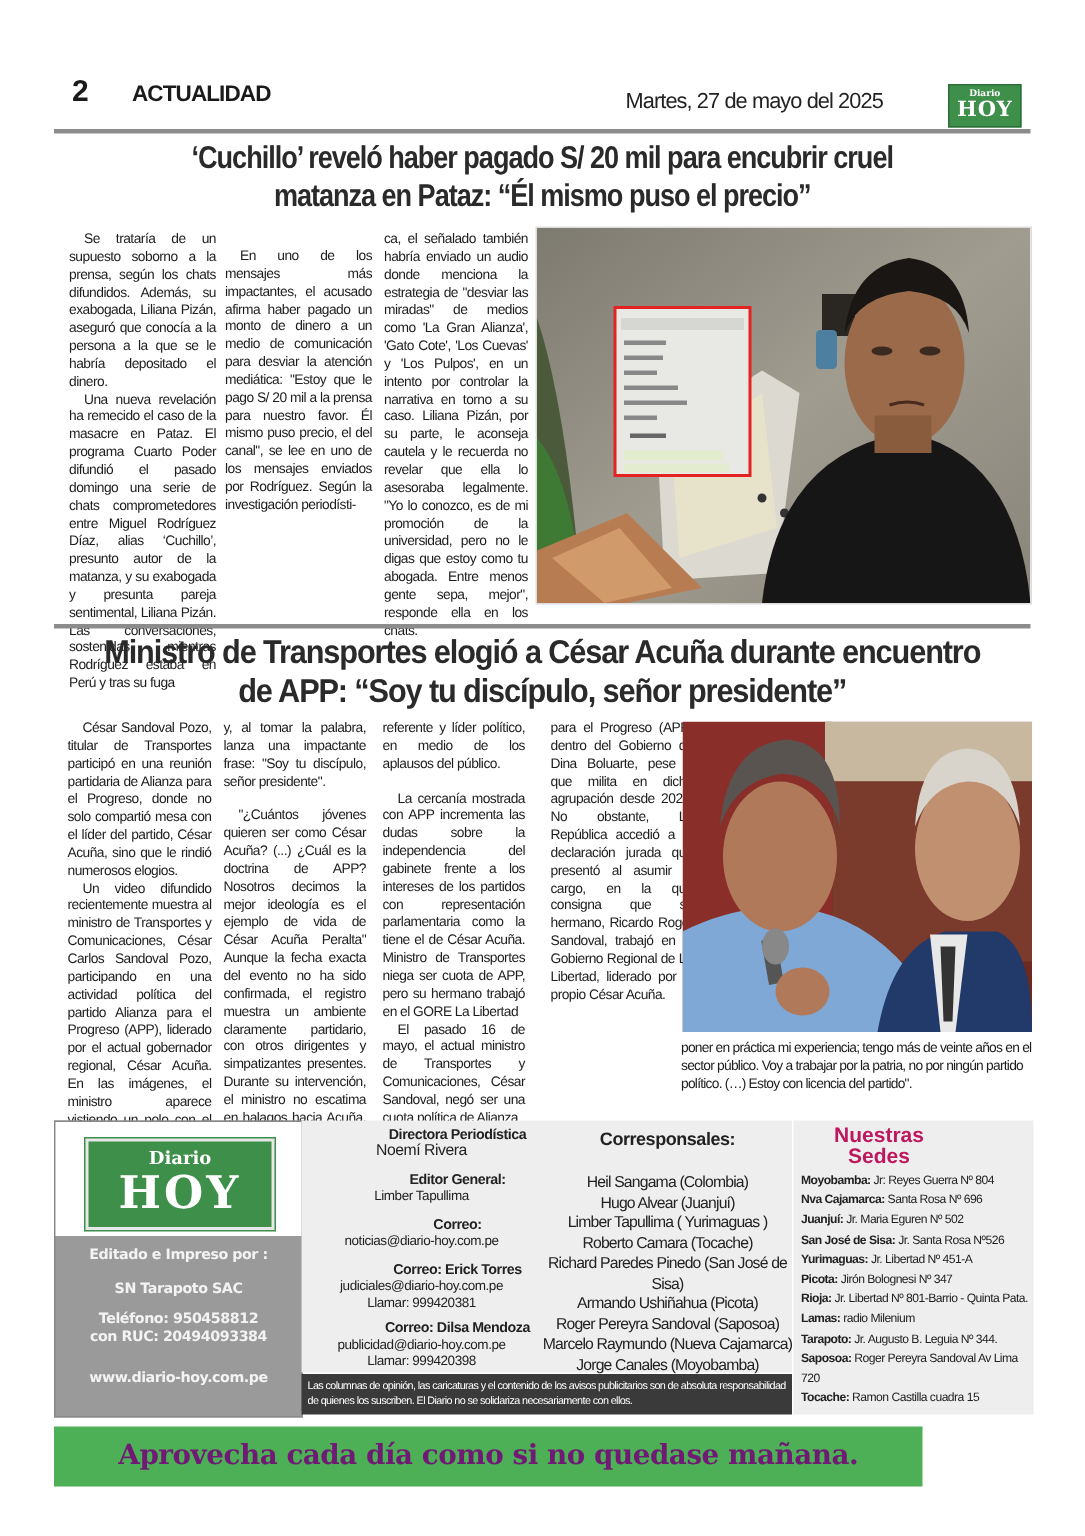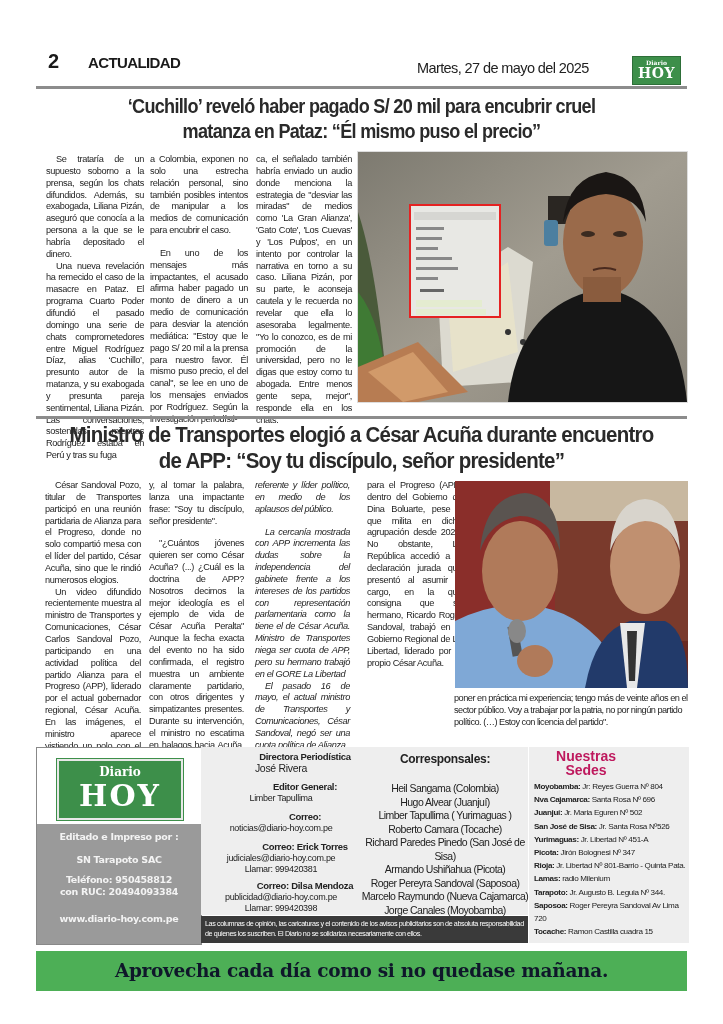--- a/index.html
+++ b/index.html
@@ -20,21 +20,21 @@
   .h2 { top:422px; font-size:22px; line-height:26px; transform:scaleX(0.93); transform-origin:center top; }
   .col { font-size:9.2px; line-height:11.85px; text-align:justify; color:#1d1d1d; letter-spacing:-0.35px; hyphens:manual; }
   .col p { margin:0; text-indent:10px; }
   .col p.noind { text-indent:0; }
   .col p.gap { margin-top:11px; }
   .c1 { left:46px; top:154px; width:98px; }
   .c2 { left:150px; top:154px; width:98px; }
   .c3 { left:256px; top:154px; width:96px; }
   .c4 { left:45px; top:480px; width:96px; }
   .c5 { left:149px; top:480px; width:95px; }
-  .c6 { left:255px; top:480px; width:95px;font-style:italic; }
+  .c6 { left:255px; top:480px; width:95px; }
   .c7 { left:367px; top:480px; width:95px; }
   .c8 { left:454px; top:693px; width:234px; text-align:left; letter-spacing:-0.5px; }
   .photo1 { left:357px; top:151px; width:329px; height:250px; overflow:hidden; border:1px solid #ddd; }
   .photo2 { left:455px; top:481px; width:233px; height:207px; overflow:hidden; }
   
   .fbox-logo { left:36px; top:747px; width:164px; height:196px; border:1px solid #888; background:#9a9a9a; }
   .fbox-logo .top { position:absolute; left:0; top:0; width:164px; height:76px; background:#fff; }
   .biglogo { position:absolute; left:20px; top:11px; width:122px; height:57px; background:#3d8f4a; border:2px solid #e8e8e8; box-shadow:0 0 0 1px #3d8f4a; color:#fff; text-align:center; font-family:"DejaVu Serif", serif; font-weight:bold; }
   .biglogo .d { display:block; font-size:12px; line-height:14px; margin-top:4px; }
   .biglogo .h { display:block; font-size:30px; line-height:34px; letter-spacing:2px; }
@@ -42,21 +42,21 @@
   .fbox-mid { left:201px; top:747px; width:327px; height:168px; background:#eeeeee; }
   .fbox-right { left:529px; top:747px; width:160px; height:196px; background:#eeeeee; }
   .disclaimer { left:201px; top:916px; width:327px; height:27px; background:#3a3a3a; color:#fff; font-size:7.2px; line-height:9.5px; padding:3px 4px; box-sizing:border-box; letter-spacing:-0.4px; }
   .staff { left:201px; width:160px; text-align:center; font-size:9px; line-height:11px; color:#222; letter-spacing:-0.3px; }
   .staff b { font-size:9.5px;padding-left:48px; }
   .corr-title { left:362px; top:752px; width:166px; text-align:center; font-weight:bold; font-size:12px; color:#222; letter-spacing:-0.3px; }
   .corr-list { left:355px; top:782px; width:180px; text-align:center; font-size:10.5px; line-height:13.5px; color:#222; letter-spacing:-0.55px; }
   .sedes-title { left:506px; top:749px; width:160px; text-align:center; font-weight:bold; font-size:14px; line-height:14px; color:#be185d; }
   .sedes-list { left:534px; top:780px; width:155px; font-size:8.1px; line-height:13.2px; color:#222; letter-spacing:-0.35px; }
   .sedes-list b { font-weight:bold; }
-  .banner { left:36px; top:951px; width:651px; height:40px; background:#4daf56; color:#0f172a; text-align:center; font-family:"DejaVu Serif", serif; font-weight:bold; font-size:18.5px; line-height:40px; letter-spacing:-0.3px; }
+  .banner { left:36px; top:951px; width:579px; height:40px; background:#4daf56; color:#701a75; text-align:center; font-family:"DejaVu Serif", serif; font-weight:bold; font-size:18.5px; line-height:40px; letter-spacing:-0.3px; }
 </style>
 </head>
 <body>
 
 <div class="abs pagenum">2</div>
 <div class="abs section">ACTUALIDAD</div>
 <div class="abs date">Martes, 27 de mayo del 2025</div>
 <div class="abs logo-small">
   <span class="d">Diario</span>
   <span class="h">HOY</span>
@@ -66,21 +66,20 @@
 <div class="abs headline h1">
   <div>‘Cuchillo’ reveló haber pagado S/ 20 mil para encubrir cruel</div>
   <div>matanza en Pataz: “Él mismo puso el precio”</div>
 </div>
 
 <div class="abs col c1">
   <p>Se trataría de un supuesto soborno a la prensa, según los chats difundidos. Además, su exabogada, Liliana Pizán, aseguró que conocía a la persona a la que se le habría depositado el dinero.</p>
   <p>Una nueva revelación ha remecido el caso de la masacre en Pataz. El programa Cuarto Poder difundió el pasado domingo una serie de chats comprometedores entre Miguel Rodríguez Díaz, alias ‘Cuchillo’, presunto autor de la matanza, y su exabogada y presunta pareja sentimental, Liliana Pizán. Las conversaciones, sostenidas mientras Rodríguez estaba en Perú y tras su fuga</p>
 </div>
 <div class="abs col c2">
-  <p class="noind">a Colombia, exponen no solo una estrecha relación personal, sino también posibles intentos de manipular a los medios de comunicación para encubrir el caso.</p>
   <p class="gap">En uno de los mensajes más impactantes, el acusado afirma haber pagado un monto de dinero a un medio de comunicación para desviar la atención mediática: "Estoy que le pago S/ 20 mil a la prensa para nuestro favor. Él mismo puso precio, el del canal", se lee en uno de los mensajes enviados por Rodríguez. Según la investigación periodísti-</p>
 </div>
 <div class="abs col c3">
   <p class="noind">ca, el señalado también habría enviado un audio donde menciona la estrategia de "desviar las miradas" de medios como 'La Gran Alianza', 'Gato Cote', 'Los Cuevas' y 'Los Pulpos', en un intento por controlar la narrativa en torno a su caso. Liliana Pizán, por su parte, le aconseja cautela y le recuerda no revelar que ella lo asesoraba legalmente. "Yo lo conozco, es de mi promoción de la universidad, pero no le digas que estoy como tu abogada. Entre menos gente sepa, mejor", responde ella en los chats.</p>
 </div>
 
 <div class="abs photo1">
   <svg width="329" height="250" viewBox="0 0 329 250">
     <defs>
       <linearGradient id="hill" x1="0" y1="0" x2="1" y2="1">
@@ -187,21 +186,21 @@
   <div class="fl-text" style="top:83px;">Editado e Impreso por :</div>
   <div class="fl-text" style="top:106px;">SN Tarapoto SAC</div>
   <div class="fl-text" style="top:118px;margin-top:20px;">con RUC: 20494093384</div>
   <div class="fl-text" style="top:126px;">Teléfono: 950458812</div>
   <div class="fl-text" style="top:165px;">www.diario-hoy.com.pe</div>
 </div>
 
 <div class="abs fbox-mid"></div>
 <div class="abs staff" style="top:751px;">
   <b>Directora Periodística</b><br>
-  <span style="font-size:10.5px;">José Rivera</span>
+  <span style="font-size:10.5px;">Noemí Rivera</span>
 </div>
 <div class="abs staff" style="top:781px;">
   <b>Editor General:</b><br>
   <span>Limber Tapullima</span>
 </div>
 <div class="abs staff" style="top:811px;">
   <b>Correo:</b><br>
   <span>noticias@diario-hoy.com.pe</span>
 </div>
 <div class="abs staff" style="top:841px;">

